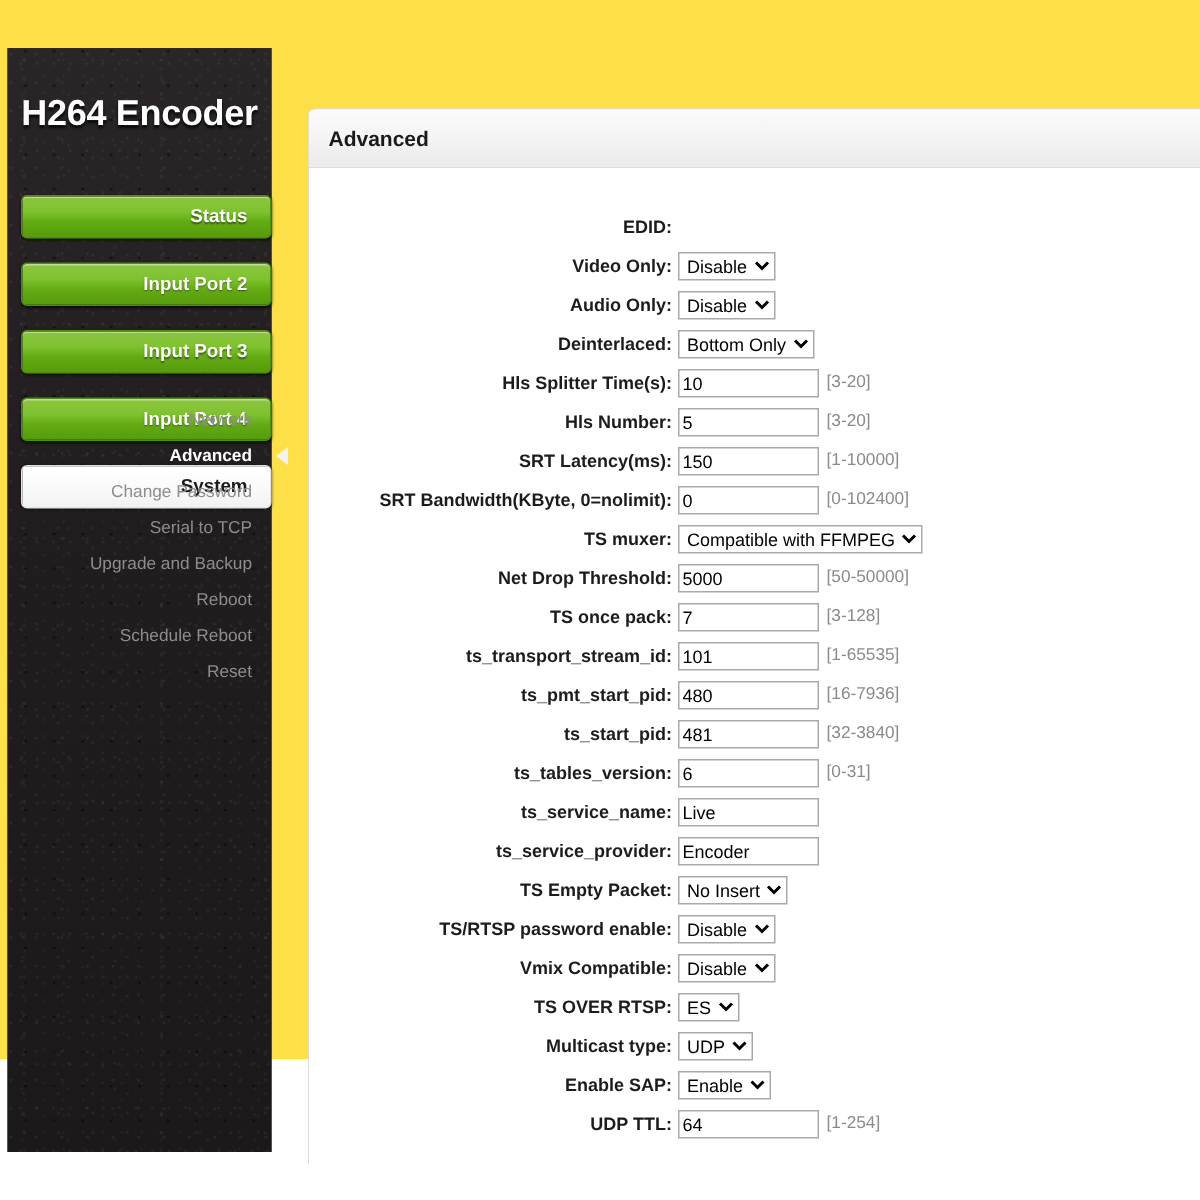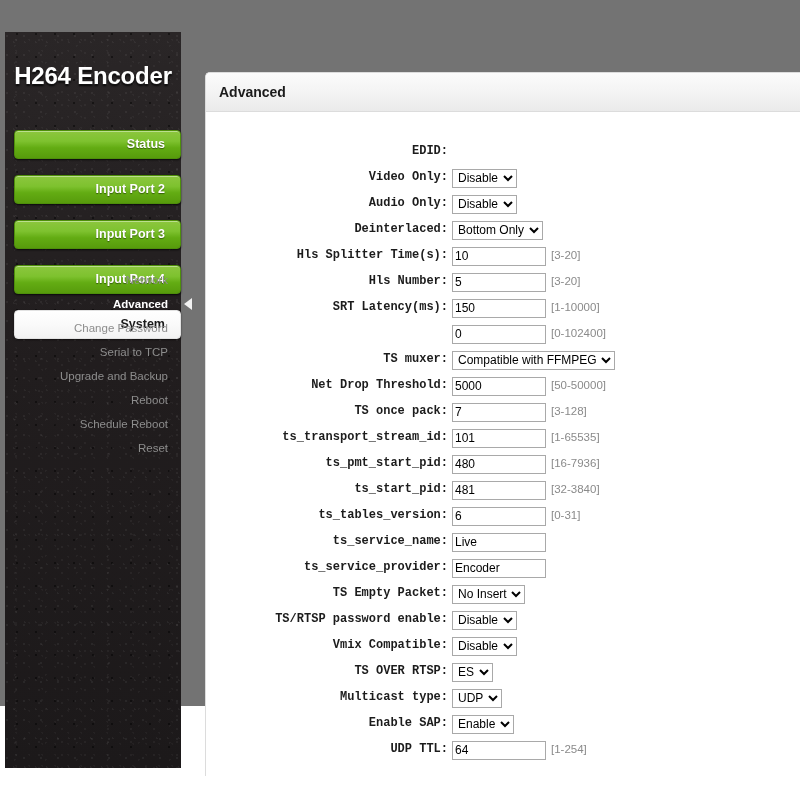--- a/index.html
+++ b/index.html
@@ -8,21 +8,21 @@
     width: 800px; height: 800px;
     background: #ffffff;
     font-family: "Liberation Sans", sans-serif;
     overflow: hidden;
   }
 
   #app {
     position: relative;
     width: 800px;
     height: 706px;
-    background: #737373;
+    background: #fde047;
   }
 
   
   #sidebar {
     position: absolute;
     left: 5px;
     top: 32px;
     width: 176px;
     height: 736px;
     background-color: #231f20;
@@ -171,21 +171,20 @@
   }
 
   .lbl {
     position: absolute;
     right: 357px;       
     top: 2px;
     font-size: 12px;
     font-weight: bold;
     color: #1c1c1c;
     white-space: nowrap;
-    font-family: Liberation Mono, monospace;
   }
 
   .fld {
     position: absolute;
     left: 246px;
     top: 0;
   }
 
   input.tbox {
     width: 94px;
@@ -277,20 +276,21 @@
           <div class="lbl">Hls Number:</div>
           <div class="fld"><input type="text" class="tbox" value="5" style=""></div>
           <div class="hint">[3-20]</div>
         </div>
         <div class="row">
           <div class="lbl">SRT Latency(ms):</div>
           <div class="fld"><input type="text" class="tbox" value="150" style=""></div>
           <div class="hint">[1-10000]</div>
         </div>
         <div class="row">
+          <div class="lbl">SRT Bandwidth(KByte, 0=nolimit):</div>
           <div class="fld"><input type="text" class="tbox" value="0" style=""></div>
           <div class="hint">[0-102400]</div>
         </div>
         <div class="row">
           <div class="lbl">TS muxer:</div>
           <div class="fld"><select class="sel"><option>Compatible with FFMPEG</option></select></div>
         </div>
         <div class="row">
           <div class="lbl">Net Drop Threshold:</div>
           <div class="fld"><input type="text" class="tbox" value="5000" style=""></div>

